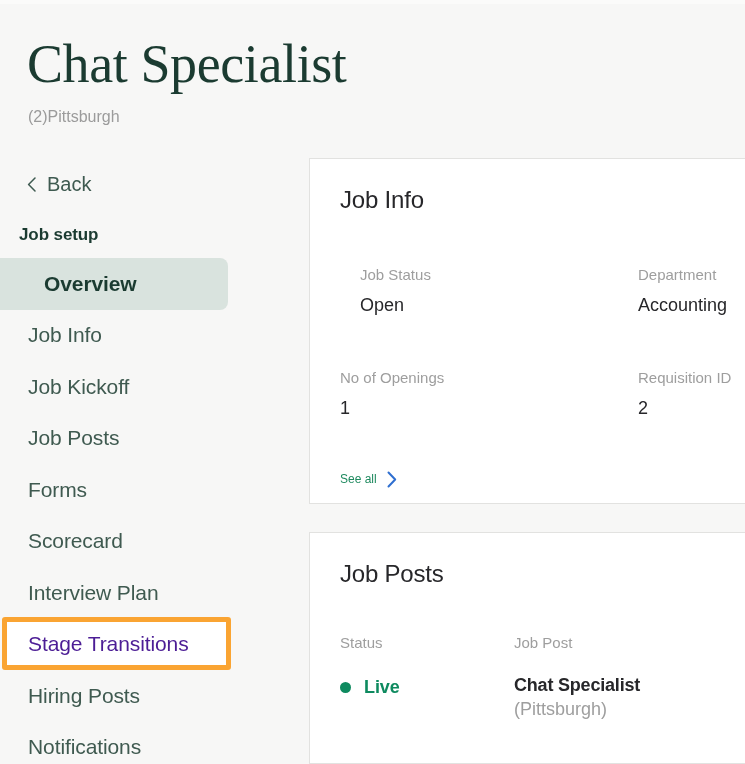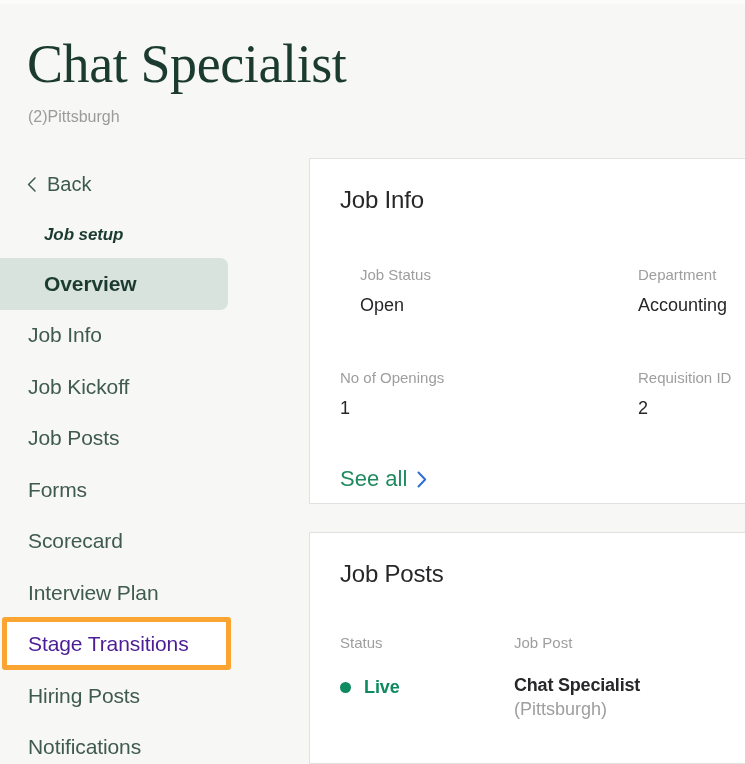--- a/index.html
+++ b/index.html
@@ -78,28 +78,27 @@
     height: 15px;
   }
   .back-label {
     font-size: 20px;
     line-height: 24px;
     color: #3e5a50;
     font-weight: 400;
   }
   .section-head {
     position: absolute;
-    left: 44px;
+    left: 19px;
     top: 74px;
     font-size: 17px;
     line-height: 22px;
     font-weight: 700;
     color: #1b3b31;
     letter-spacing: -0.1px;
-    font-style: italic;
   }
 
   .nav-list {
     position: absolute;
     left: 0;
     top: 108px;
     width: 300px;
   }
   .nav-item {
     position: relative;
@@ -223,21 +222,21 @@
   .see-all {
     position: absolute;
     left: 30px;
     top: 308px;
     display: flex;
     align-items: center;
     gap: 10px;
     cursor: pointer;
   }
   .see-all-label {
-    font-size: 22px;
+    font-size: 12px;
     line-height: 24px;
     color: #1f8a5f;
     font-weight: 400;
   }
   .see-all-chevron {
     display: block;
     width: 10px;
     height: 17px;
   }
 

